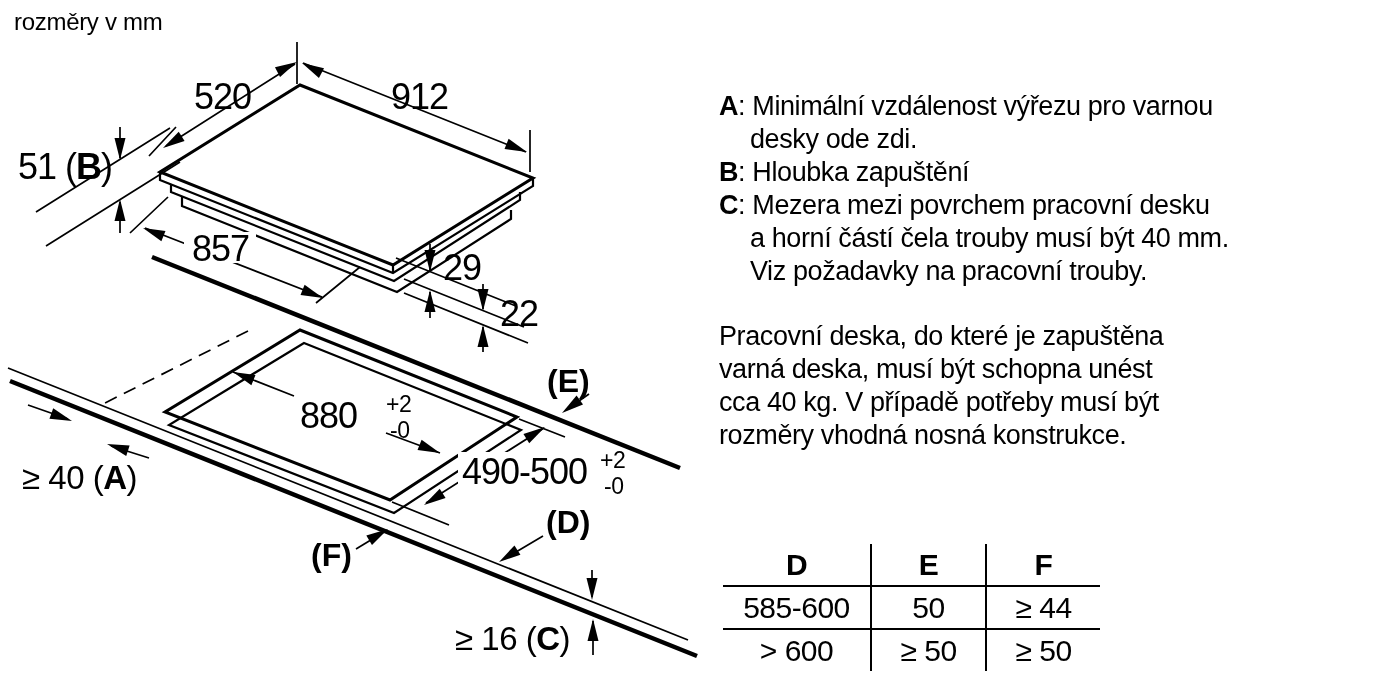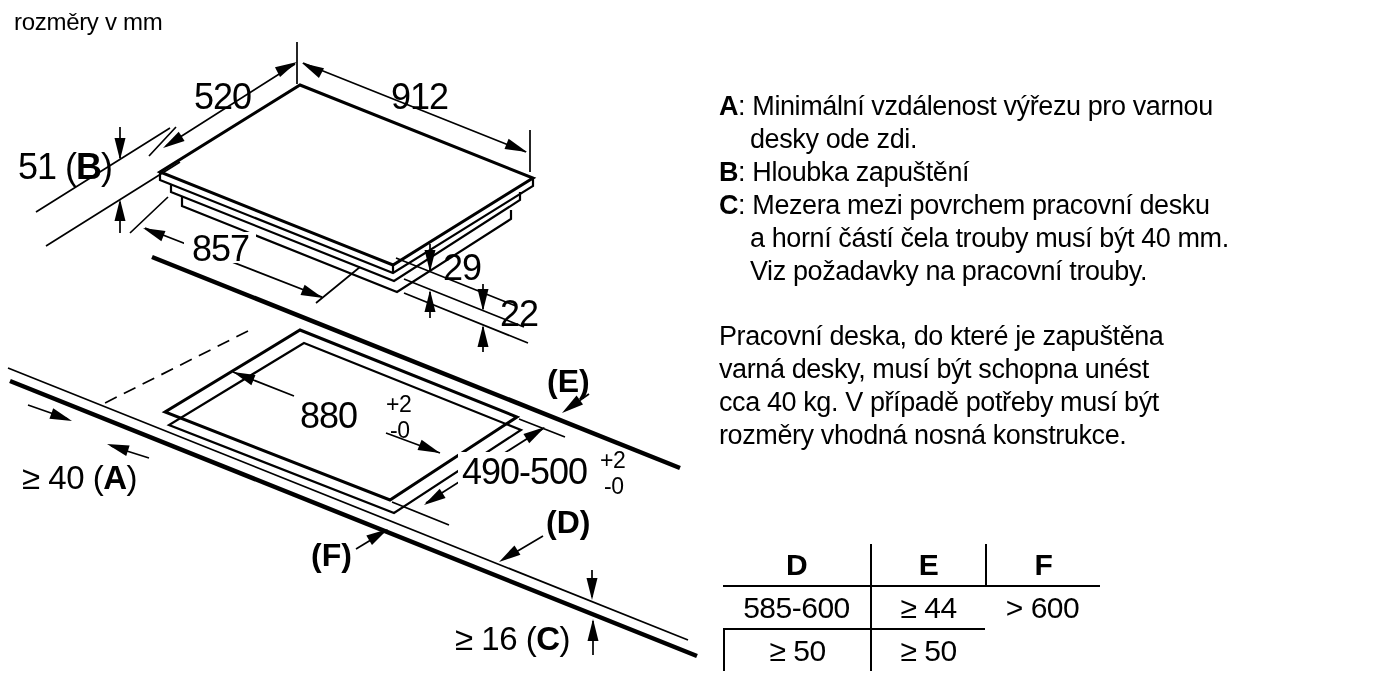--- a/index.html
+++ b/index.html
@@ -161,29 +161,30 @@
     <div><span class="b">A</span><span>: Minimální vzdálenost výřezu pro varnou</span></div>
     <div class="cont">desky ode zdi.</div>
     <div><span class="b">B</span><span>: Hloubka zapuštění</span></div>
     <div><span class="b">C</span><span>: Mezera mezi povrchem pracovní desku</span></div>
     <div class="cont">a horní částí čela trouby musí být 40 mm.</div>
     <div class="cont">Viz požadavky na pracovní trouby.</div>
   </div>
 
   <div class="txtblock note">
     <div>Pracovní deska, do které je zapuštěna</div>
-    <div>varná desky, musí být schopna unést</div>
+    <div>varná deska, musí být schopna unést</div>
     <div>cca 40 kg. V případě potřeby musí být</div>
     <div>rozměry vhodná nosná konstrukce.</div>
   </div>
 
   <div class="dims-table">
     <div class="cell hd bb">D</div>
     <div class="cell hd bb bl">E</div>
     <div class="cell hd bb bl">F</div>
     <div class="cell bb">585-600</div>
+    <div class="cell bb bl">50</div>
     <div class="cell bb bl">≥ 44</div>
     <div class="cell">&gt; 600</div>
     <div class="cell bl">≥ 50</div>
     <div class="cell bl">≥ 50</div>
   </div>
 
 </div>
 
 </body></html>

